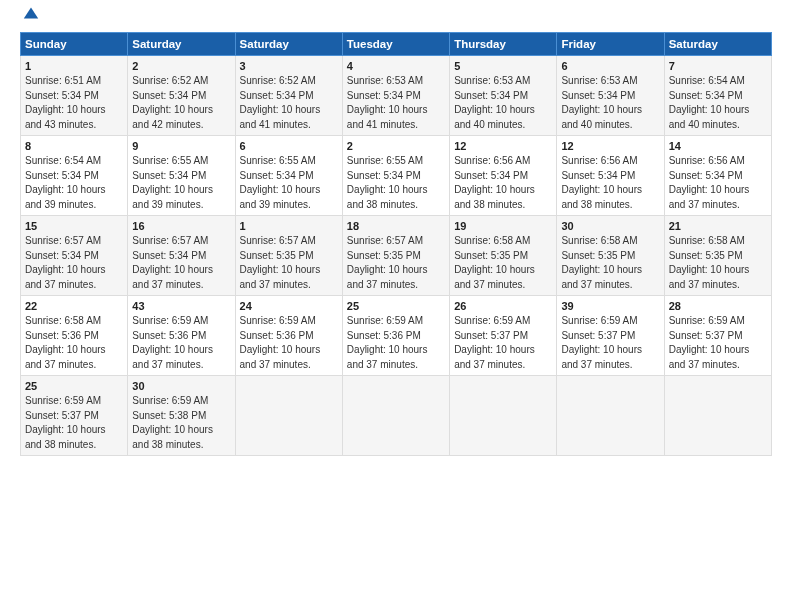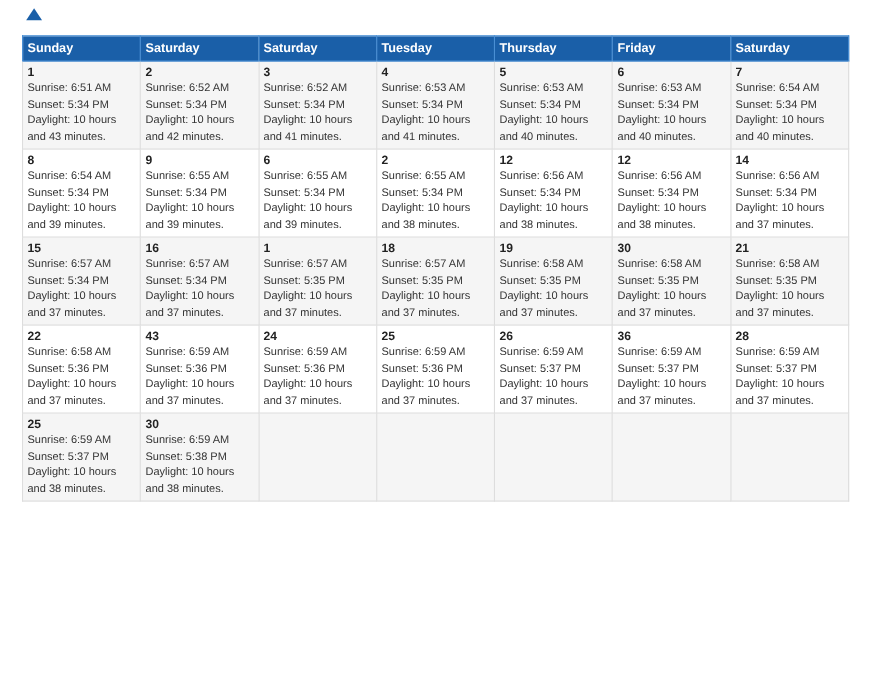--- a/index.html
+++ b/index.html
@@ -164,21 +164,21 @@
           <td><span class="day-num">19</span><span class="day-info">Sunrise: 6:58 AM<br>Sunset: 5:35 PM<br>Daylight: 10 hours and 37 minutes.</span></td>
           <td><span class="day-num">30</span><span class="day-info">Sunrise: 6:58 AM<br>Sunset: 5:35 PM<br>Daylight: 10 hours and 37 minutes.</span></td>
           <td><span class="day-num">21</span><span class="day-info">Sunrise: 6:58 AM<br>Sunset: 5:35 PM<br>Daylight: 10 hours and 37 minutes.</span></td>
         </tr>
         <tr>
           <td><span class="day-num">22</span><span class="day-info">Sunrise: 6:58 AM<br>Sunset: 5:36 PM<br>Daylight: 10 hours and 37 minutes.</span></td>
           <td><span class="day-num">43</span><span class="day-info">Sunrise: 6:59 AM<br>Sunset: 5:36 PM<br>Daylight: 10 hours and 37 minutes.</span></td>
           <td><span class="day-num">24</span><span class="day-info">Sunrise: 6:59 AM<br>Sunset: 5:36 PM<br>Daylight: 10 hours and 37 minutes.</span></td>
           <td><span class="day-num">25</span><span class="day-info">Sunrise: 6:59 AM<br>Sunset: 5:36 PM<br>Daylight: 10 hours and 37 minutes.</span></td>
           <td><span class="day-num">26</span><span class="day-info">Sunrise: 6:59 AM<br>Sunset: 5:37 PM<br>Daylight: 10 hours and 37 minutes.</span></td>
-          <td><span class="day-num">36</span><span class="day-info">Sunrise: 6:59 AM<br>Sunset: 5:37 PM<br>Daylight: 10 hours and 37 minutes.</span></td>
+          <td><span class="day-num">39</span><span class="day-info">Sunrise: 6:59 AM<br>Sunset: 5:37 PM<br>Daylight: 10 hours and 37 minutes.</span></td>
           <td><span class="day-num">28</span><span class="day-info">Sunrise: 6:59 AM<br>Sunset: 5:37 PM<br>Daylight: 10 hours and 37 minutes.</span></td>
         </tr>
         <tr>
           <td><span class="day-num">25</span><span class="day-info">Sunrise: 6:59 AM<br>Sunset: 5:37 PM<br>Daylight: 10 hours and 38 minutes.</span></td>
           <td><span class="day-num">30</span><span class="day-info">Sunrise: 6:59 AM<br>Sunset: 5:38 PM<br>Daylight: 10 hours and 38 minutes.</span></td>
           <td class="empty-cell"></td>
           <td class="empty-cell"></td>
           <td class="empty-cell"></td>
           <td class="empty-cell"></td>
           <td class="empty-cell"></td>

